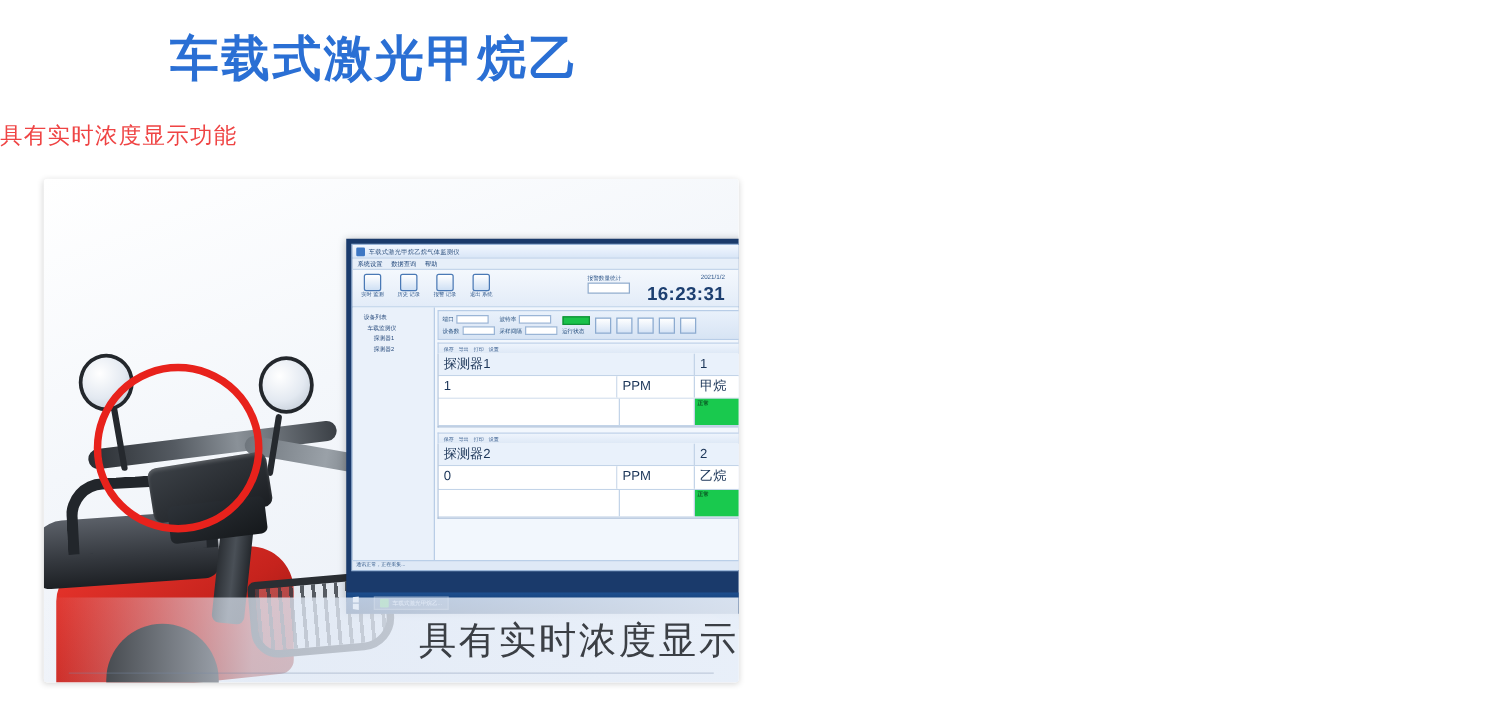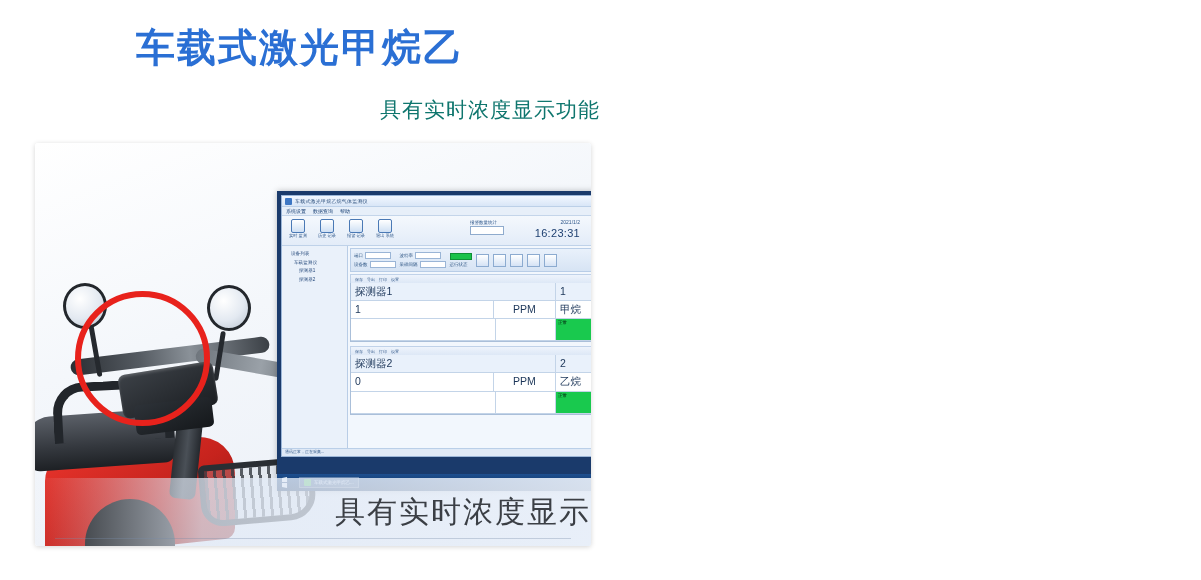--- a/index.html
+++ b/index.html
@@ -21,23 +21,23 @@
     color: #2a6fd4;
     font-weight: 700;
     font-size: 39px;
     letter-spacing: 2px;
     line-height: 1;
     position: absolute;
     left: 0; right: 0;
     top: 28px;
   }
   .subheading {
-    text-align: right;
-    color: #0f766e;
-    font-size: 21px;
+    text-align: left;
+    color: #ef4444;
+    font-size: 18px;
     letter-spacing: 1px;
     position: absolute;
     left: 0; right: 0;
     top: 96px;
   }
 
   
   .card {
     position: absolute;
     background: #ffffff;
@@ -171,21 +171,21 @@
   .tbtn .ic {
     width:14px; height:14px; margin:0 auto 1px;
     border:1px solid #4a79b5; border-radius:2px;
     background: linear-gradient(180deg,#ffffff,#cfe0f4);
   }
   .tbtn .lb { font-size:4.2px; color:#2b5488; line-height:1.15; }
   .sw-clock {
     position:absolute; right:74px; top:3px; text-align:right; line-height:1.35;
   }
   .sw-clock .dt { font-size:5px; color:#2b5488; }
-  .sw-clock .tm { font-size:11px; font-weight:400; color:#1d3f70; letter-spacing:.3px; }
+  .sw-clock .tm { font-size:15px; font-weight:700; color:#1d3f70; letter-spacing:.3px; }
   .sw-countbox {
     position:absolute; right:150px; top:4px; font-size:4.5px; color:#2b5488;
   }
   .sw-countbox .inp {
     width:34px; height:9px; background:#fff; border:1px solid #8fabcd; margin-top:1px;
   }
 
   .sw-body { position:absolute; left:0; right:0; top:50px; bottom:0; display:flex; }
   .sw-tree {
     width:66px; border-right:1px solid #b9cde6; background:#eaf1fa;
@@ -211,21 +211,21 @@
     display:flex; align-items:center; gap:4px; padding:0 4px; font-size:4px; color:#3a5f8f;
   }
   .grid { border:1px solid #aabfd9; border-top:none; margin-bottom:4px; background:#fff; }
   .grid .r { display:flex; border-bottom:1px solid #c3d4e8; }
   .grid .c {
     padding:2px 4px; font-size:10.5px; color:#1b3558; line-height:1.25;
     border-right:1px solid #c3d4e8; background:#e9f1fb; overflow:hidden; white-space:nowrap;
   }
   .grid .r.white .c { background:#ffffff; }
   .grid .c.w1 { width:143px; }
-  .grid .c.w2 { width:62px;text-align:center; }
+  .grid .c.w2 { width:62px; }
   .grid .c.w3 { flex:1; border-right:none; }
   .grid .c.wA { width:205px; }
   .grid .c.wB { flex:1; border-right:none; }
   .grid .r.bar { height:22px; }
   .grid .bar-empty { width:145px; border-right:1px solid #c3d4e8; background:#fff; }
   .grid .bar-mid { width:60px; border-right:1px solid #c3d4e8; background:#fff; }
   .grid .bar-green {
     flex:1; background:#19c94e; position:relative;
   }
   .grid .bar-green span {

